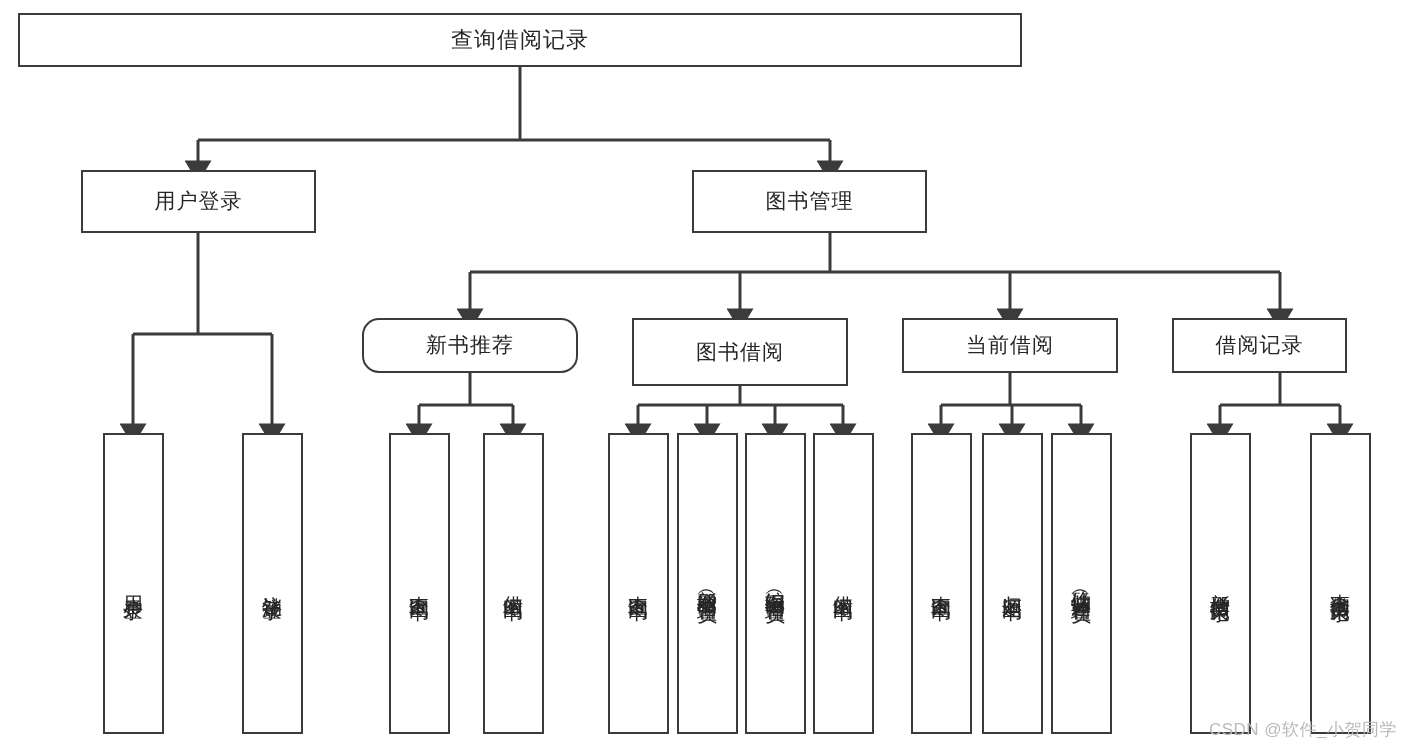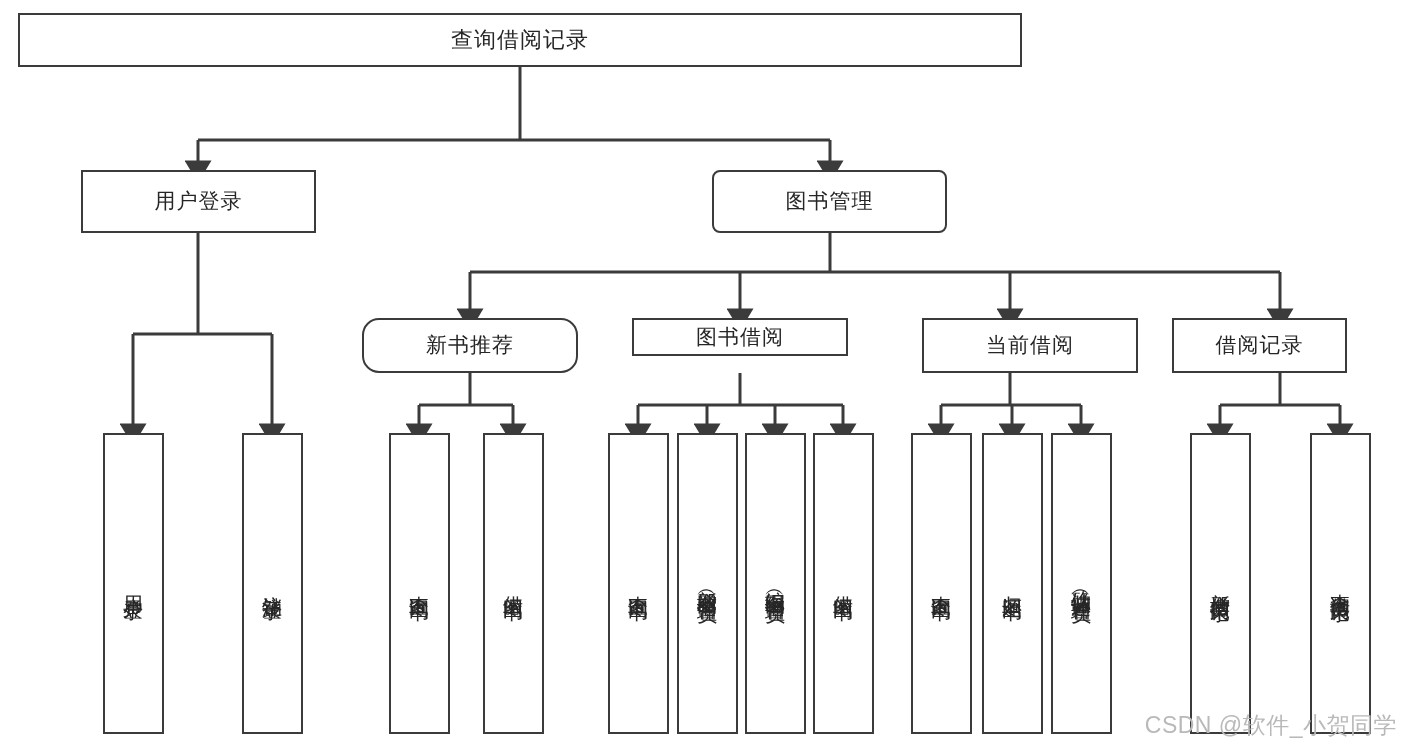--- a/index.html
+++ b/index.html
@@ -51,21 +51,21 @@
     letter-spacing: 2px;
     line-height: 1;
   }
   .node-box.root .node-label {
     font-size: 22px;
   }
   .watermark {
     position: absolute;
     right: 8px;
     bottom: 6px;
-    font-size: 23px;
+    font-size: 17px;
     color: #b9b9b9;
     white-space: nowrap;
     letter-spacing: 0.5px;
   }
 </style>
 </head>
 <body>
 
 <div id="diagram-root">
 
@@ -122,31 +122,31 @@
     </g>
   </svg>
 
   <div class="node-box root" style="left: 18px; top: 13px; width: 1004px; height: 54px;">
     <span class="node-label">查询借阅记录</span>
   </div>
 
   <div class="node-box lvl2" style="left: 81px; top: 170px; width: 235px; height: 63px;">
     <span class="node-label">用户登录</span>
   </div>
-  <div class="node-box lvl2" style="left: 712px; top: 170px; width: 235px; height: 63px; border-radius: 8px;">
+  <div class="node-box lvl2" style="left: 692px; top: 170px; width: 235px; height: 63px;">
     <span class="node-label">图书管理</span>
   </div>
 
   <div class="node-box lvl3" style="left: 362px; top: 318px; width: 216px; height: 55px; border-radius: 17px;">
     <span class="node-label">新书推荐</span>
   </div>
-  <div class="node-box lvl3" style="left: 632px; top: 318px; width: 216px; height: 38px;">
+  <div class="node-box lvl3" style="left: 632px; top: 318px; width: 216px; height: 68px;">
     <span class="node-label">图书借阅</span>
   </div>
-  <div class="node-box lvl3" style="left: 902px; top: 318px; width: 216px; height: 55px; margin-left: 20px;">
+  <div class="node-box lvl3" style="left: 902px; top: 318px; width: 216px; height: 55px;">
     <span class="node-label">当前借阅</span>
   </div>
   <div class="node-box lvl3" style="left: 1172px; top: 318px; width: 175px; height: 55px;">
     <span class="node-label">借阅记录</span>
   </div>
 
   <div class="node-box leaf" style="left: 103px; top: 433px; width: 61px; height: 301px;">
     <span class="node-label">用户登录</span>
   </div>
   <div class="node-box leaf" style="left: 242px; top: 433px; width: 61px; height: 301px;">

